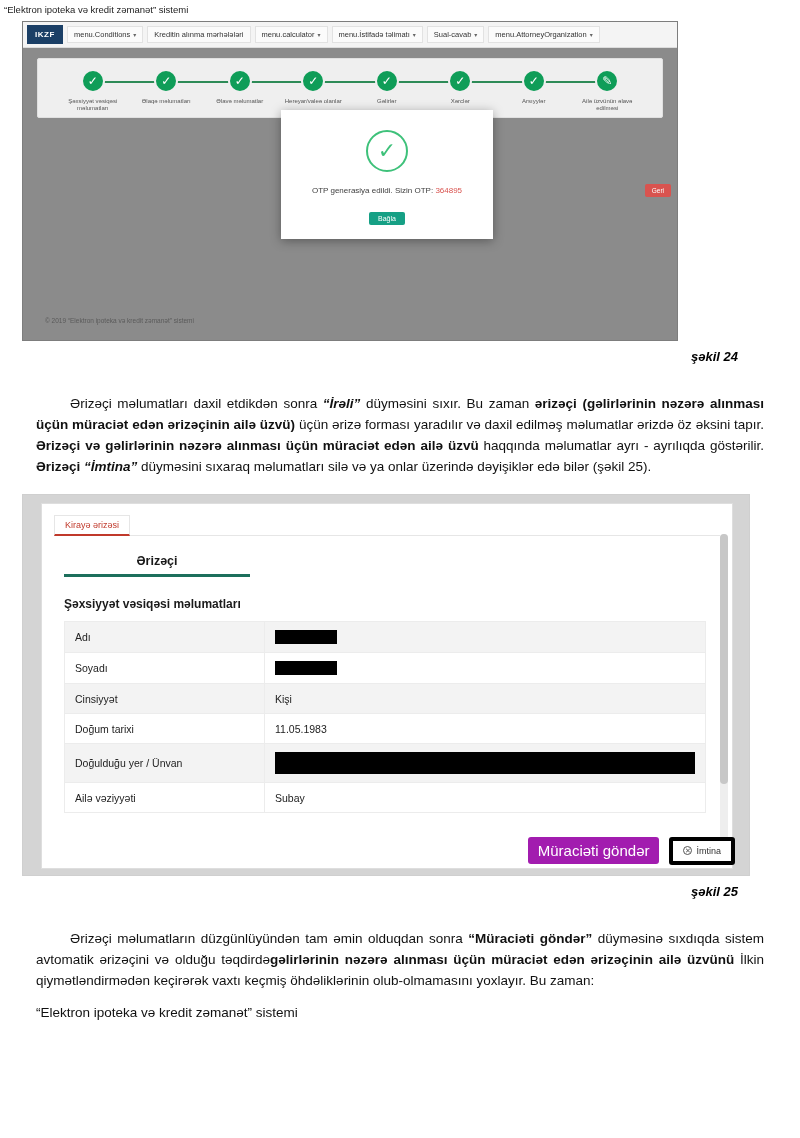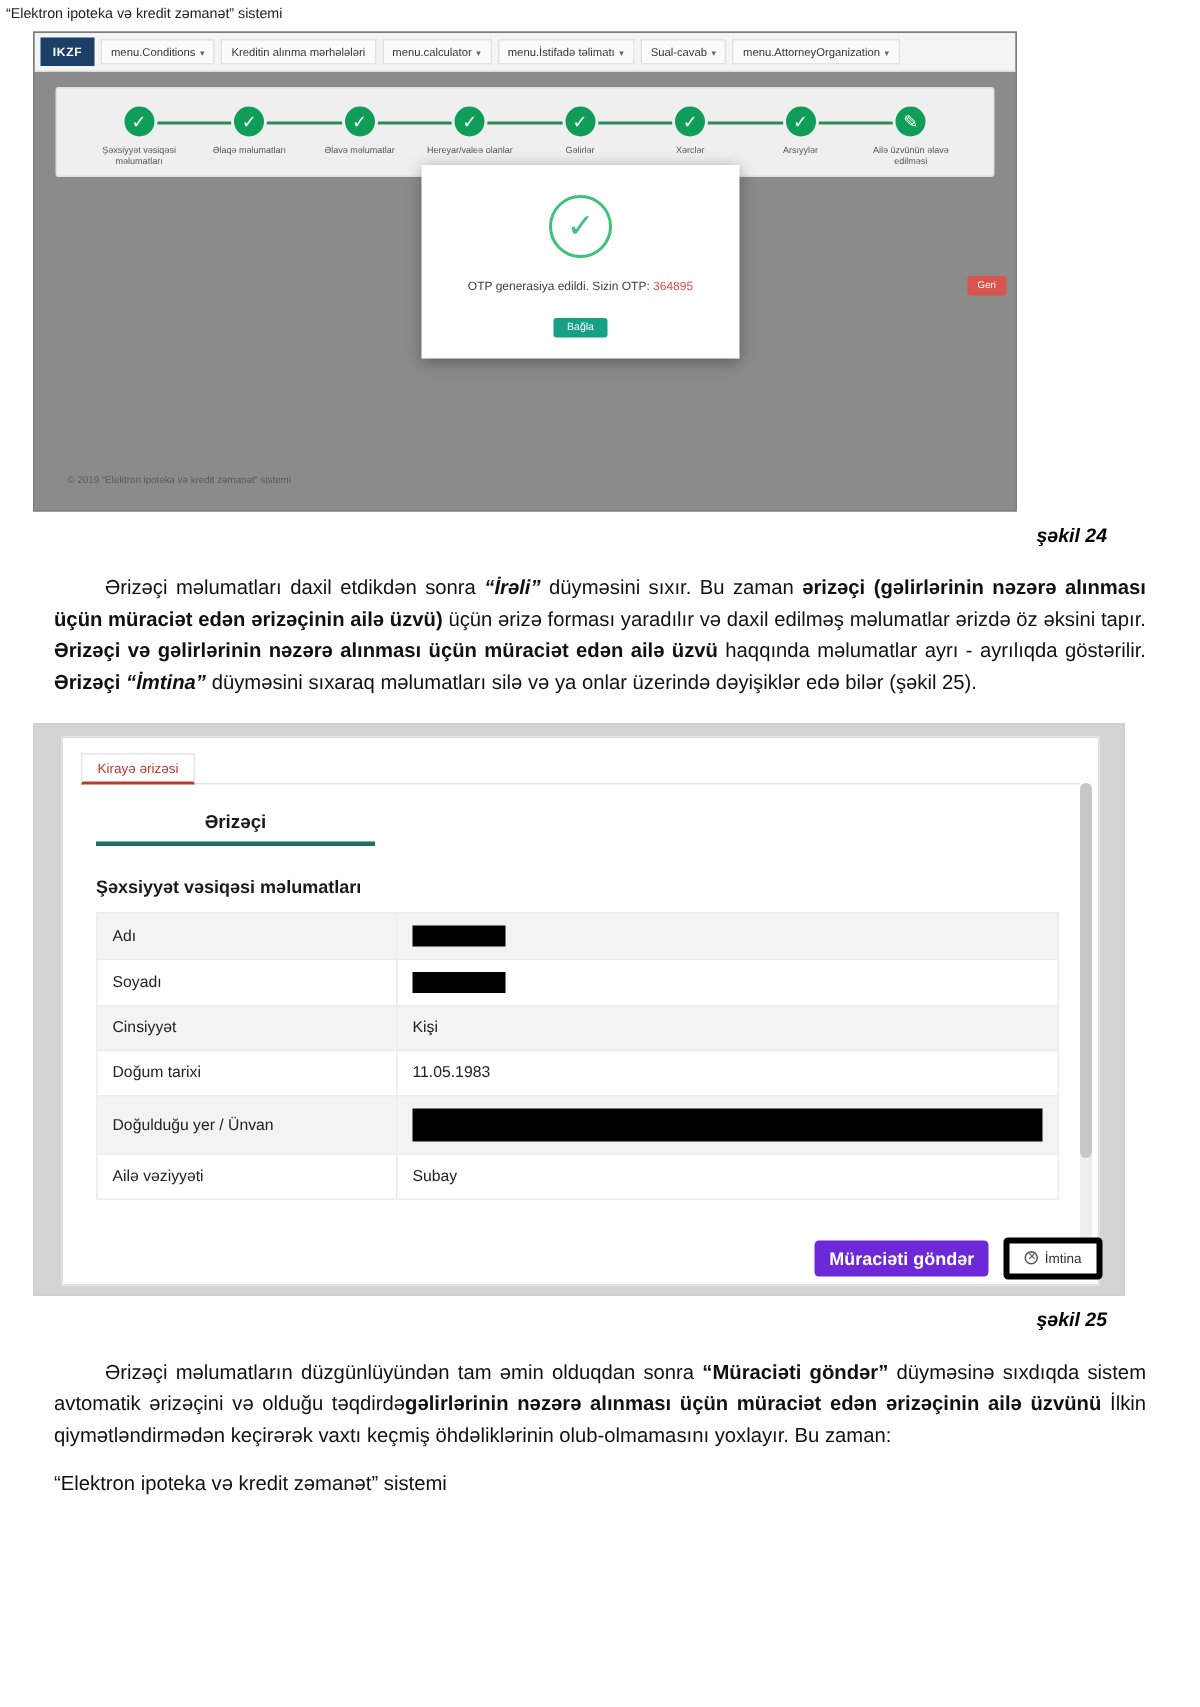--- a/index.html
+++ b/index.html
@@ -172,21 +172,21 @@
   .fig-caption {
     text-align: right;
     font-style: italic;
     font-weight: bold;
     font-size: 13px;
     margin: 8px 62px 0 0;
   }
 
   
   .para {
-    margin: 18px 36px 0 36px;
+    margin: 30px 36px 0 36px;
     font-size: 13.5px;
     line-height: 1.55;
     text-align: justify;
     color: #111;
   }
   .para.indent { text-indent: 34px; }
   .b { font-weight: bold; }
   .bi { font-weight: bold; font-style: italic; }
 
   
@@ -274,26 +274,25 @@
     border-radius: 4px;
   }
   .panel-actions {
     position: absolute;
     right: 14px; bottom: 10px;
     display: flex;
     gap: 10px;
     align-items: center;
   }
   .btn-send {
-    background: #6d28d9;
+    background: #a21caf;
     color: #fff;
-    font-size: 12px;
+    font-size: 15px;
     padding: 5px 10px;
     border-radius: 3px;
-    font-weight: bold;
   }
   .btn-cancel {
     background: #fff;
     color: #333;
     font-size: 9px;
     padding: 5px 10px;
     border: 4px solid #000000;
     border-radius: 3px;
     display: flex; align-items: center; gap: 4px;
   }

